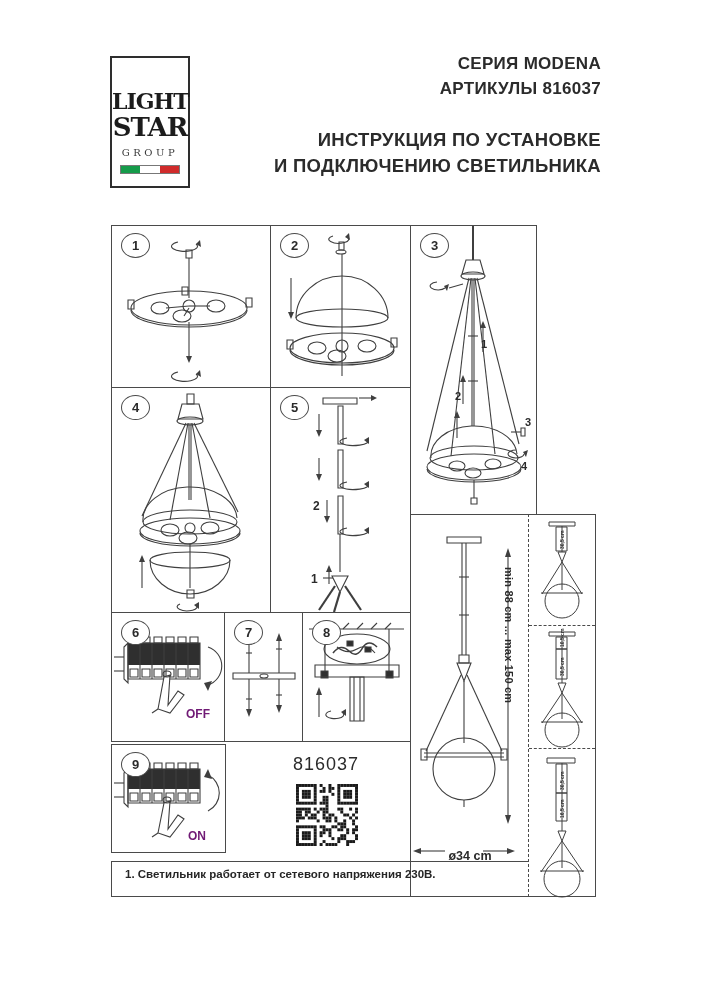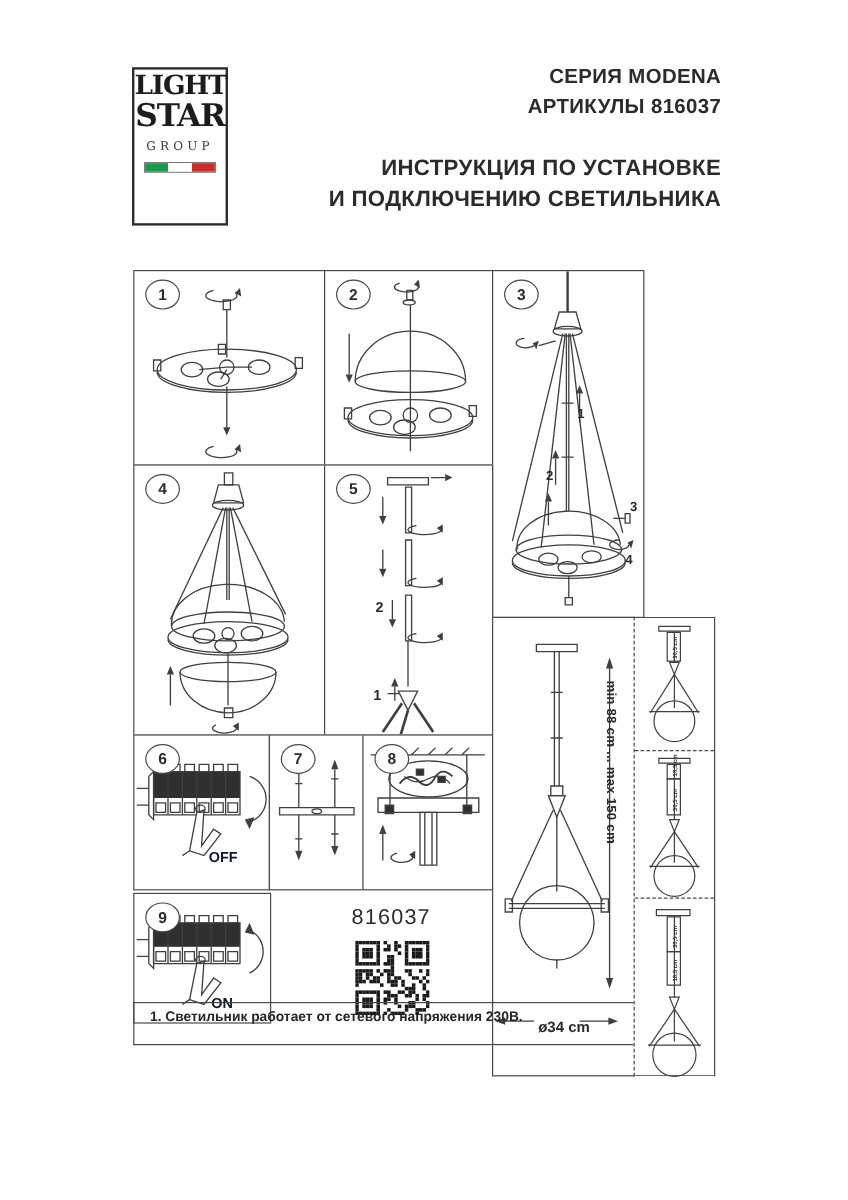--- a/index.html
+++ b/index.html
@@ -2,55 +2,55 @@
 <html><head>
 <meta charset="utf-8">
 <style>
   html,body{margin:0;padding:0;background:#fff;}
   #page{position:relative;width:707px;height:1000px;background:#fff;overflow:hidden;
         font-family:"Liberation Sans",sans-serif;color:#222;}
   
   #logo-box{position:absolute;left:110px;top:56px;width:76px;height:128px;
             border:2px solid #2e2e2e;background:#fff;text-align:center;}
   .logo-word{font-family:"DejaVu Serif",serif;font-weight:700;color:#1c1c1c;line-height:1;}
-  #logo-l1{font-size:22px;letter-spacing:-1px;margin-top:2px;}
+  #logo-l1{font-size:22px;letter-spacing:-1px;margin-top:32px;}
   #logo-l2{font-size:26px;letter-spacing:-1px;margin-top:2px;}
   #logo-l3{font-family:"DejaVu Serif",serif;font-size:10px;letter-spacing:3.5px;color:#3a3a3a;margin-top:7px;}
   #logo-flag{display:flex;width:58px;height:7px;margin:7px auto 0 auto;border:1px solid #777;}
   #logo-flag span{flex:1;height:100%;}
   #hdr-text{position:absolute;right:106px;top:52px;width:420px;text-align:right;color:#2b2b2b;}
   .hdr-line1{font-size:17px;font-weight:700;letter-spacing:.3px;line-height:1.45;}
   .hdr-line2{font-size:18.5px;font-weight:700;letter-spacing:.3px;line-height:1.4;margin-top:0;}
   #hdr-sub{margin-top:26px;}
   
   .panel{position:absolute;border:1px solid #4a4a4a;background:#fff;box-sizing:border-box;}
   .num{position:absolute;left:9px;top:7px;width:27px;height:23px;border:1.4px solid #4a4a4a;
        border-radius:50%;display:flex;align-items:center;justify-content:center;
        font-size:13px;font-weight:700;color:#2b2b2b;background:#fff;z-index:2;}
   svg{position:absolute;left:0;top:0;}
   svg *{vector-effect:non-scaling-stroke;}
-  .lbl{position:absolute;font-weight:700;color:#0f172a;}
+  .lbl{position:absolute;font-weight:700;color:#701a75;margin-left:12px;}
   
   #rc{position:absolute;left:528px;top:514px;width:68px;height:383px;box-sizing:border-box;
       border-top:1px solid #4a4a4a;border-bottom:1px solid #4a4a4a;
       border-right:1px solid #4a4a4a;border-left:1px dashed #4a4a4a;}
   .rc-sep{position:absolute;left:0;width:100%;border-top:1px dashed #4a4a4a;}
   
   #dim{position:absolute;left:410px;top:514px;width:119px;height:383px;box-sizing:border-box;
        border-left:1px solid #4a4a4a;border-top:1px solid #4a4a4a;border-bottom:1px solid #4a4a4a;background:#fff;}
   #dim-range{position:absolute;left:92px;top:52px;height:260px;writing-mode:vertical-rl;
              font-size:11px;font-weight:600;color:#2b2b2b;letter-spacing:.2px;}
   #dim-dia{position:absolute;left:0;top:334px;width:100%;text-align:center;
            font-size:12.5px;font-weight:700;color:#2b2b2b;}
   
   #qr-label{position:absolute;left:266px;top:754px;width:120px;text-align:center;
             font-size:18px;font-weight:400;letter-spacing:1px;color:#2b2b2b;}
   #qr{position:absolute;left:296px;top:784px;}
   
-  #notes{position:absolute;left:111px;top:835px;width:417px;height:36px;box-sizing:border-box;
+  #notes{position:absolute;left:111px;top:861px;width:417px;height:36px;box-sizing:border-box;
          border-top:1px solid #4a4a4a;border-left:1px solid #4a4a4a;border-bottom:1px solid #4a4a4a;
          padding:5px 0 0 13px;}
   .note-line{font-size:11.5px;font-weight:600;color:#262626;line-height:1.35;}
   .vlabel{font-size:5px;font-weight:600;}
 </style>
 </head>
 <body>
 
 <div id="page">
 

